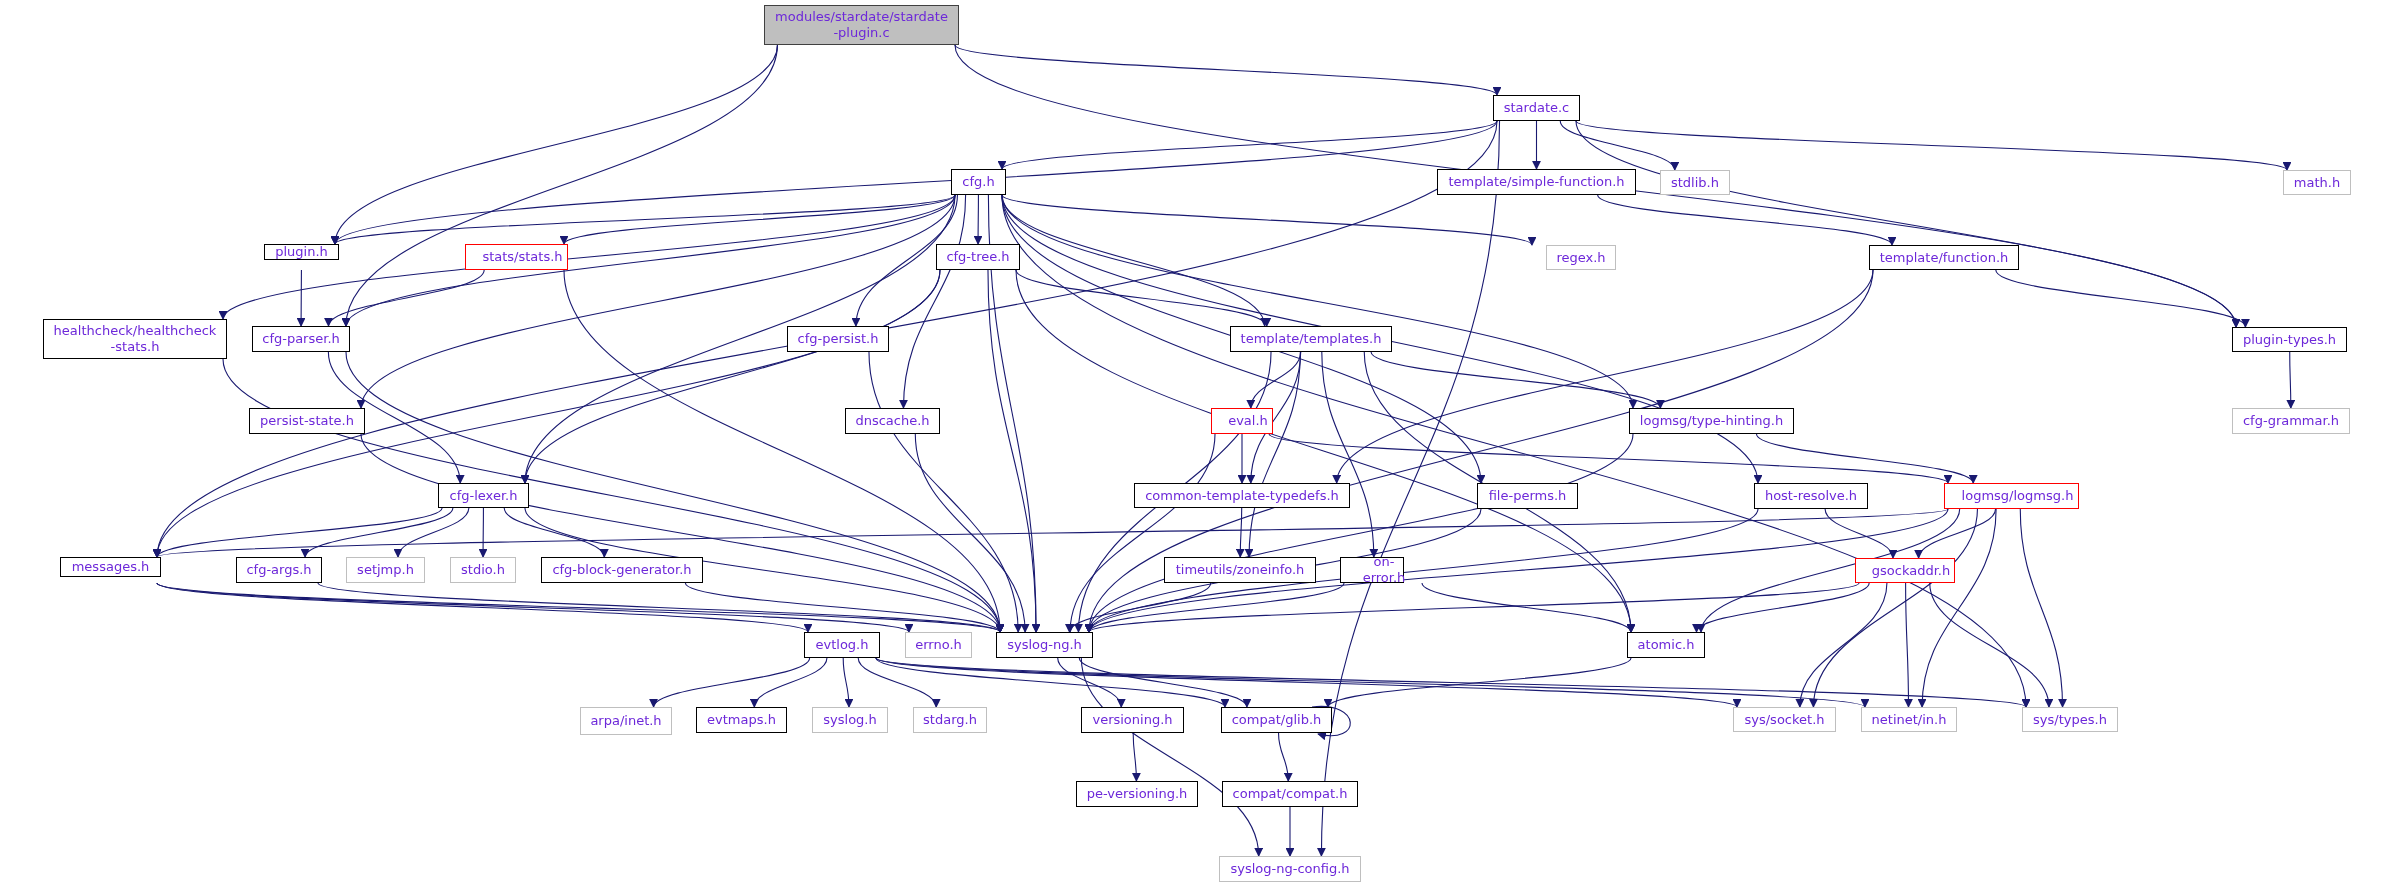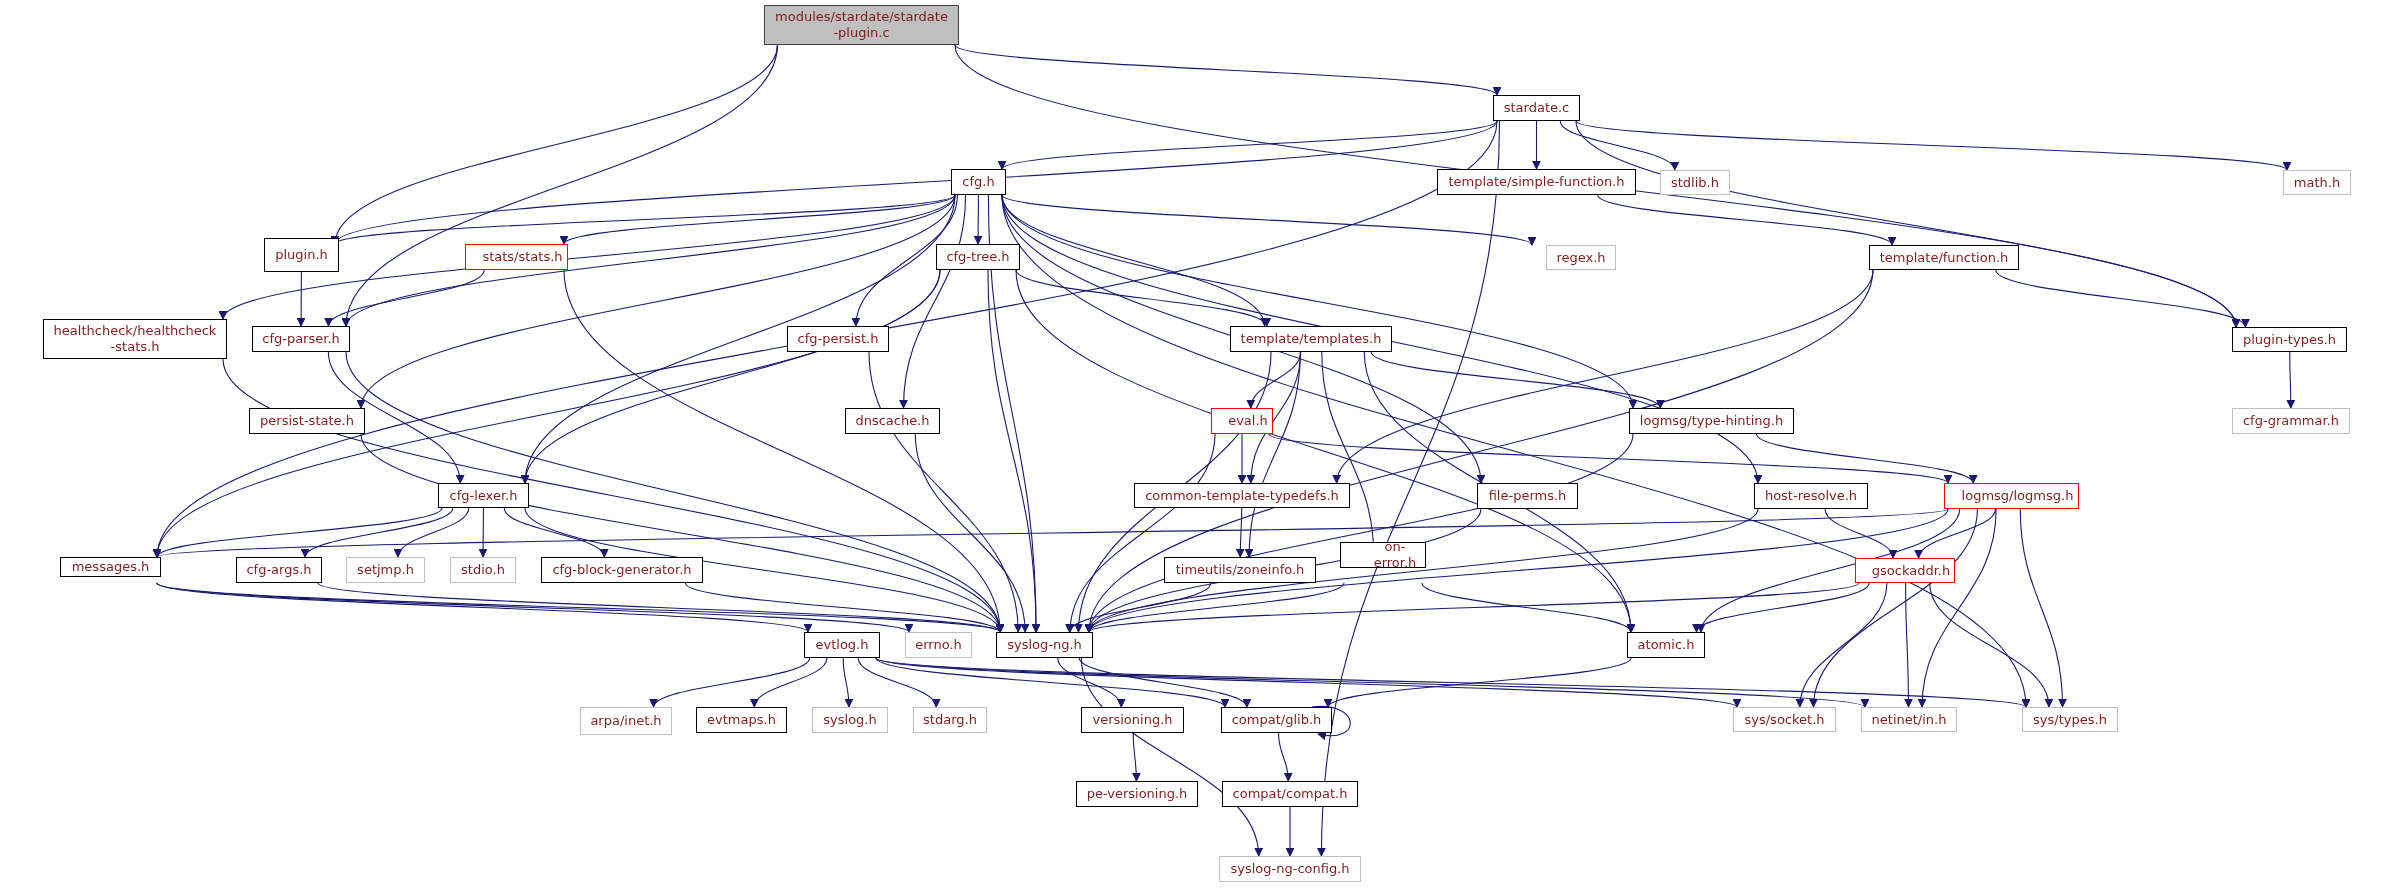--- a/index.html
+++ b/index.html
@@ -2,21 +2,21 @@
 <html><head>
 <meta charset="utf-8">
 <style>
   html, body { margin: 0; padding: 0; background: #ffffff; }
   body { width: 2383px; height: 888px; position: relative; overflow: hidden;
          font-family: "DejaVu Sans", sans-serif; }
   #graph { position: absolute; left: 0; top: 0; width: 2383px; height: 888px; }
   #edges { position: absolute; left: 0; top: 0; }
   .node { position: absolute; box-sizing: border-box; background: #ffffff;
           display: flex; align-items: center; justify-content: center;
-          text-align: center; font-size: 13px; line-height: 16px; color: #7f1d1d;
+          text-align: center; font-size: 13px; line-height: 16px; color: #6d28d9;
           white-space: pre-line; cursor: pointer; }
   .node.normal { border: 1.5px solid #000000; }
   .node.external { border: 1.5px solid #bfbfbf; }
   .node.truncated { border: 1.5px solid #ff0000; padding-left: 12px; }
   .node.root { border: 1.5px solid #404040; background: #bfbfbf; cursor: default; }
 </style>
 </head>
 <body>
 
 <div id="graph">
@@ -135,21 +135,21 @@
       </g>
   </svg>
   <div id="node-layer">
       <div class="node root" style="left: 764px; top: 5px; width: 195px; height: 40px; background: rgb(191, 191, 191); border-color: rgb(64, 64, 64);"><span>modules/stardate/stardate
 -plugin.c</span></div>
       <div class="node normal" style="left: 1493px; top: 95px; width: 87px; height: 26px;"><span>stardate.c</span></div>
       <div class="node normal" style="left: 951px; top: 169px; width: 55px; height: 26px;"><span>cfg.h</span></div>
       <div class="node normal" style="left: 1437px; top: 169px; width: 199px; height: 26px;"><span>template/simple-function.h</span></div>
       <div class="node external" style="left: 1660px; top: 170px; width: 70px; height: 25px; border-color: rgb(191, 191, 191);"><span>stdlib.h</span></div>
       <div class="node external" style="left: 2283px; top: 170px; width: 68px; height: 25px; border-color: rgb(191, 191, 191);"><span>math.h</span></div>
-      <div class="node normal" style="left: 264px; top: 238px; width: 75px; height: 34px;"><span>plugin.h</span></div>
+      <div class="node normal" style="left: 264px; top: 244px; width: 75px; height: 16px;"><span>plugin.h</span></div>
       <div class="node truncated" style="left: 465px; top: 244px; width: 103px; height: 26px; border-color: rgb(255, 0, 0);"><span>stats/stats.h</span></div>
       <div class="node normal" style="left: 936px; top: 244px; width: 84px; height: 26px;"><span>cfg-tree.h</span></div>
       <div class="node external" style="left: 1528px; top: 245px; width: 70px; height: 25px; border-color: rgb(191, 191, 191); margin-left: 18px;"><span>regex.h</span></div>
       <div class="node normal" style="left: 1869px; top: 245px; width: 150px; height: 25px;"><span>template/function.h</span></div>
       <div class="node normal" style="left: 43px; top: 319px; width: 184px; height: 40px;"><span>healthcheck/healthcheck
 -stats.h</span></div>
       <div class="node normal" style="left: 252px; top: 326px; width: 98px; height: 26px;"><span>cfg-parser.h</span></div>
       <div class="node normal" style="left: 787px; top: 326px; width: 102px; height: 26px;"><span>cfg-persist.h</span></div>
       <div class="node normal" style="left: 1230px; top: 326px; width: 162px; height: 26px;"><span>template/templates.h</span></div>
       <div class="node normal" style="left: 2232px; top: 327px; width: 115px; height: 25px;"><span>plugin-types.h</span></div>
@@ -162,21 +162,21 @@
       <div class="node normal" style="left: 1134px; top: 483px; width: 216px; height: 25px;"><span>common-template-typedefs.h</span></div>
       <div class="node normal" style="left: 1477px; top: 483px; width: 101px; height: 26px;"><span>file-perms.h</span></div>
       <div class="node normal" style="left: 1754px; top: 483px; width: 114px; height: 26px;"><span>host-resolve.h</span></div>
       <div class="node truncated" style="left: 1944px; top: 483px; width: 135px; height: 26px; border-color: rgb(255, 0, 0);"><span>logmsg/logmsg.h</span></div>
       <div class="node normal" style="left: 60px; top: 557px; width: 101px; height: 20px;"><span>messages.h</span></div>
       <div class="node normal" style="left: 236px; top: 557px; width: 86px; height: 26px;"><span>cfg-args.h</span></div>
       <div class="node external" style="left: 346px; top: 557px; width: 79px; height: 26px; border-color: rgb(191, 191, 191);"><span>setjmp.h</span></div>
       <div class="node external" style="left: 450px; top: 557px; width: 66px; height: 26px; border-color: rgb(191, 191, 191);"><span>stdio.h</span></div>
       <div class="node normal" style="left: 541px; top: 557px; width: 162px; height: 26px;"><span>cfg-block-generator.h</span></div>
       <div class="node normal" style="left: 1164px; top: 557px; width: 152px; height: 26px;"><span>timeutils/zoneinfo.h</span></div>
-      <div class="node normal" style="left: 1340px; top: 542px; width: 86px; height: 26px; padding-left: 24px;"><span>on-error.h</span></div>
+      <div class="node normal" style="left: 1340px; top: 557px; width: 64px; height: 26px; padding-left: 24px;"><span>on-error.h</span></div>
       <div class="node truncated" style="left: 1855px; top: 558px; width: 100px; height: 25px; border-color: rgb(255, 0, 0);"><span>gsockaddr.h</span></div>
       <div class="node normal" style="left: 804px; top: 632px; width: 76px; height: 26px;"><span>evtlog.h</span></div>
       <div class="node external" style="left: 905px; top: 632px; width: 67px; height: 26px; border-color: rgb(191, 191, 191);"><span>errno.h</span></div>
       <div class="node normal" style="left: 996px; top: 632px; width: 97px; height: 26px;"><span>syslog-ng.h</span></div>
       <div class="node normal" style="left: 1627px; top: 632px; width: 78px; height: 26px;"><span>atomic.h</span></div>
       <div class="node external" style="left: 580px; top: 707px; width: 92px; height: 28px; border-color: rgb(191, 191, 191);"><span>arpa/inet.h</span></div>
       <div class="node normal" style="left: 696px; top: 707px; width: 91px; height: 26px;"><span>evtmaps.h</span></div>
       <div class="node external" style="left: 812px; top: 707px; width: 76px; height: 26px; border-color: rgb(191, 191, 191);"><span>syslog.h</span></div>
       <div class="node external" style="left: 913px; top: 707px; width: 74px; height: 26px; border-color: rgb(191, 191, 191);"><span>stdarg.h</span></div>
       <div class="node normal" style="left: 1081px; top: 707px; width: 103px; height: 26px;"><span>versioning.h</span></div>

